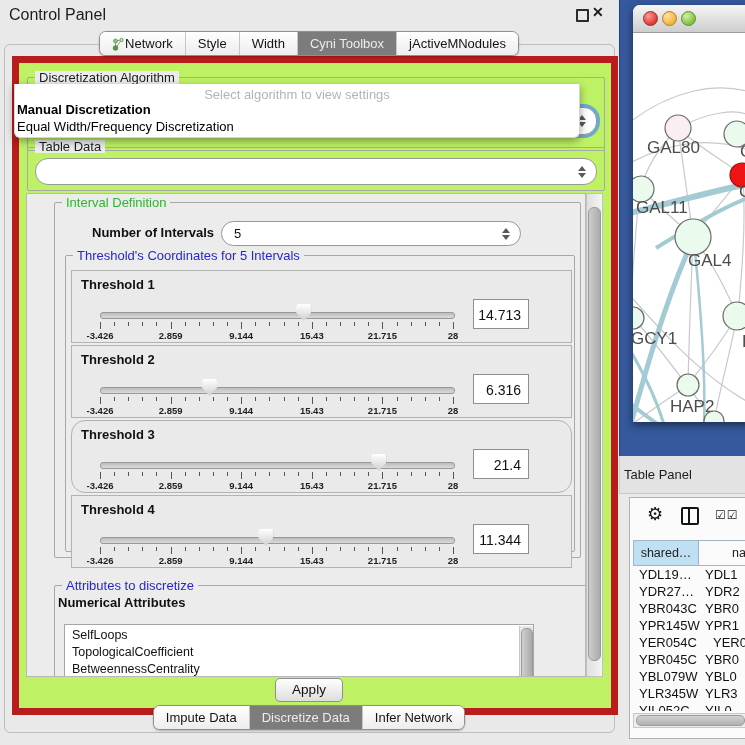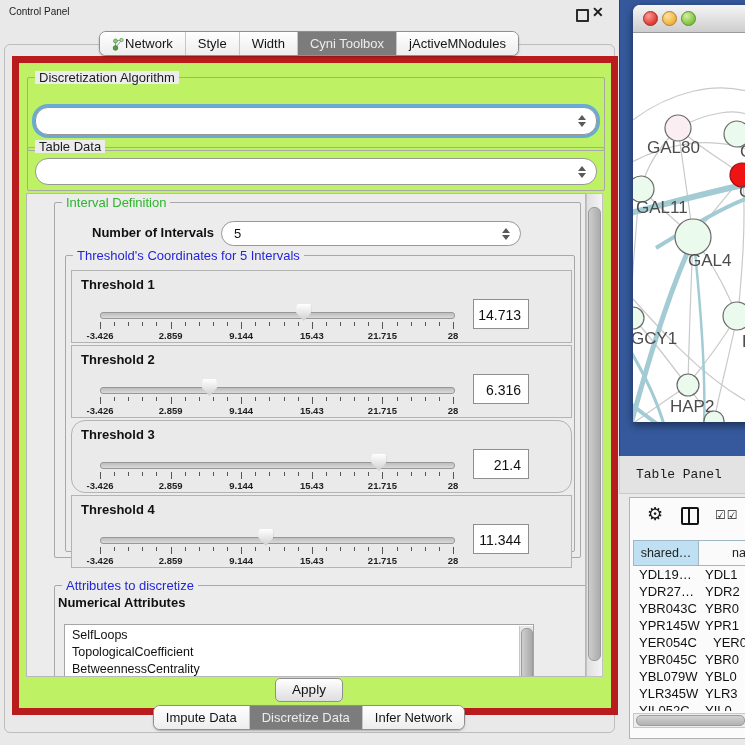--- a/index.html
+++ b/index.html
@@ -1,21 +1,21 @@
 <!DOCTYPE html>
 <html><head>
 <meta charset="utf-8">
 <style>
   html,body{margin:0;padding:0;}
   body{font-family:"Liberation Sans",sans-serif;-webkit-font-smoothing:antialiased;}
   #root{position:relative;width:745px;height:745px;background:#e9e9e9;overflow:hidden;}
   .abs{position:absolute;}
 
   
-  .cp-title{left:9px;top:6px;font-size:10px;color:#1c1c1c;}
+  .cp-title{left:9px;top:6px;font-size:16px;color:#1c1c1c;}
   .float-ico{left:576px;top:9px;width:9px;height:9px;border:2px solid #2a2a2a;border-radius:1px;}
   .close-ico{left:592px;top:4px;font-size:14px;font-weight:bold;color:#1a1a1a;}
 
   
   .seg-wrap{left:0;width:618px;display:flex;justify-content:center;z-index:30;}
   .seg{display:flex;border:1px solid #8f8f8f;border-radius:7px;overflow:hidden;background:#fbfbfb;height:23px;box-shadow:0 1px 2px rgba(0,0,0,.25);}
   .seg-item{padding:8px 12px;line-height:23px;font-size:13px;color:#141414;border-left:1px solid #c6c6c6;display:flex;align-items:center;gap:0;white-space:nowrap;background:linear-gradient(#ffffff,#ededed);}
   .seg-item:first-child{border-left:none;}
   .seg-item.sel{background:#7c7c7c;color:#ececec;}
 
@@ -67,21 +67,21 @@
 
   
   .net-region{left:619px;top:0;width:126px;height:456px;background:#35599c;border-left:1px solid #24437a;}
   .net-window{left:633px;top:5px;width:120px;height:417px;background:#ffffff;border-radius:7px 0 0 0;box-shadow:0 3px 8px rgba(0,0,0,.5);}
   .net-titlebar{position:absolute;left:0;top:0;width:100%;height:27px;background:linear-gradient(#f6f6f6,#cdcdcd);border-bottom:1px solid #9b9b9b;border-radius:7px 0 0 0;}
   .light{position:absolute;top:6px;width:13px;height:13px;border-radius:50%;}
   .net-canvas{position:absolute;left:0;top:28px;width:112px;height:389px;overflow:hidden;}
 
   
   .tp-header{left:619px;top:456px;width:126px;height:37px;background:#e3e3e3;border-bottom:1px solid #c9c9c9;border-left:1px solid #d0d0d0;}
-  .tp-title{position:absolute;left:16px;top:11px;font-size:13px;color:#1c1c1c;font-family:Liberation Mono, monospace;}
+  .tp-title{position:absolute;left:4px;top:11px;font-size:13px;color:#1c1c1c;}
   .tp-outer{left:629px;top:497px;width:116px;height:240px;background:#fbfbfb;border:1px solid #b2b2b2;}
   .gear{position:absolute;font-size:18px;color:#1a1a1a;}
   .split-ico{position:absolute;width:14px;height:14px;border:2px solid #141414;border-radius:2px;}
   .split-ico:before{content:"";position:absolute;left:5px;top:0;width:2px;height:14px;background:#141414;}
   .cbx{position:absolute;font-size:12px;color:#222;letter-spacing:1px;}
   .th-row{position:absolute;left:3px;top:42px;height:26px;display:flex;}
   .th-cell{box-sizing:border-box;border:1px solid #9fb6c4;font-size:12.5px;color:#222;display:flex;align-items:center;}
   .tp-rows{position:absolute;left:3px;top:68px;width:113px;height:145px;overflow:hidden;}
   .tp-row{position:absolute;left:0;width:200px;height:17px;font-size:13px;color:#111;}
   .tp-row span{position:absolute;top:1px;white-space:nowrap;}
@@ -339,20 +339,27 @@
       </div>
     </div>
 
     <div class="abs vscroll">
       <div class="vthumb" style="top:13px;height:452px;"></div>
     </div>
 
     <div class="btn" style="left:256px;top:615px;width:66px;height:22px;line-height:22px;">Apply</div>
   </div>
 
+  <div class="abs popup">
+    <div class="ph">Select algorithm to view settings</div>
+    <div id="popup-options">
+        <div class="opt" style="top: 18px; font-weight: bold;">Manual Discretization</div>
+        <div class="opt" style="top: 35px; font-weight: normal;">Equal Width/Frequency Discretization</div>
+      </div>
+  </div>
 
   <div class="abs seg-wrap" style="top:705px;">
     <div class="seg" id="bottom-tabs">
         <div class="seg-item">
           <span>Impute Data</span>
         </div>
         <div class="seg-item sel">
           <span>Discretize Data</span>
         </div>
         <div class="seg-item">

